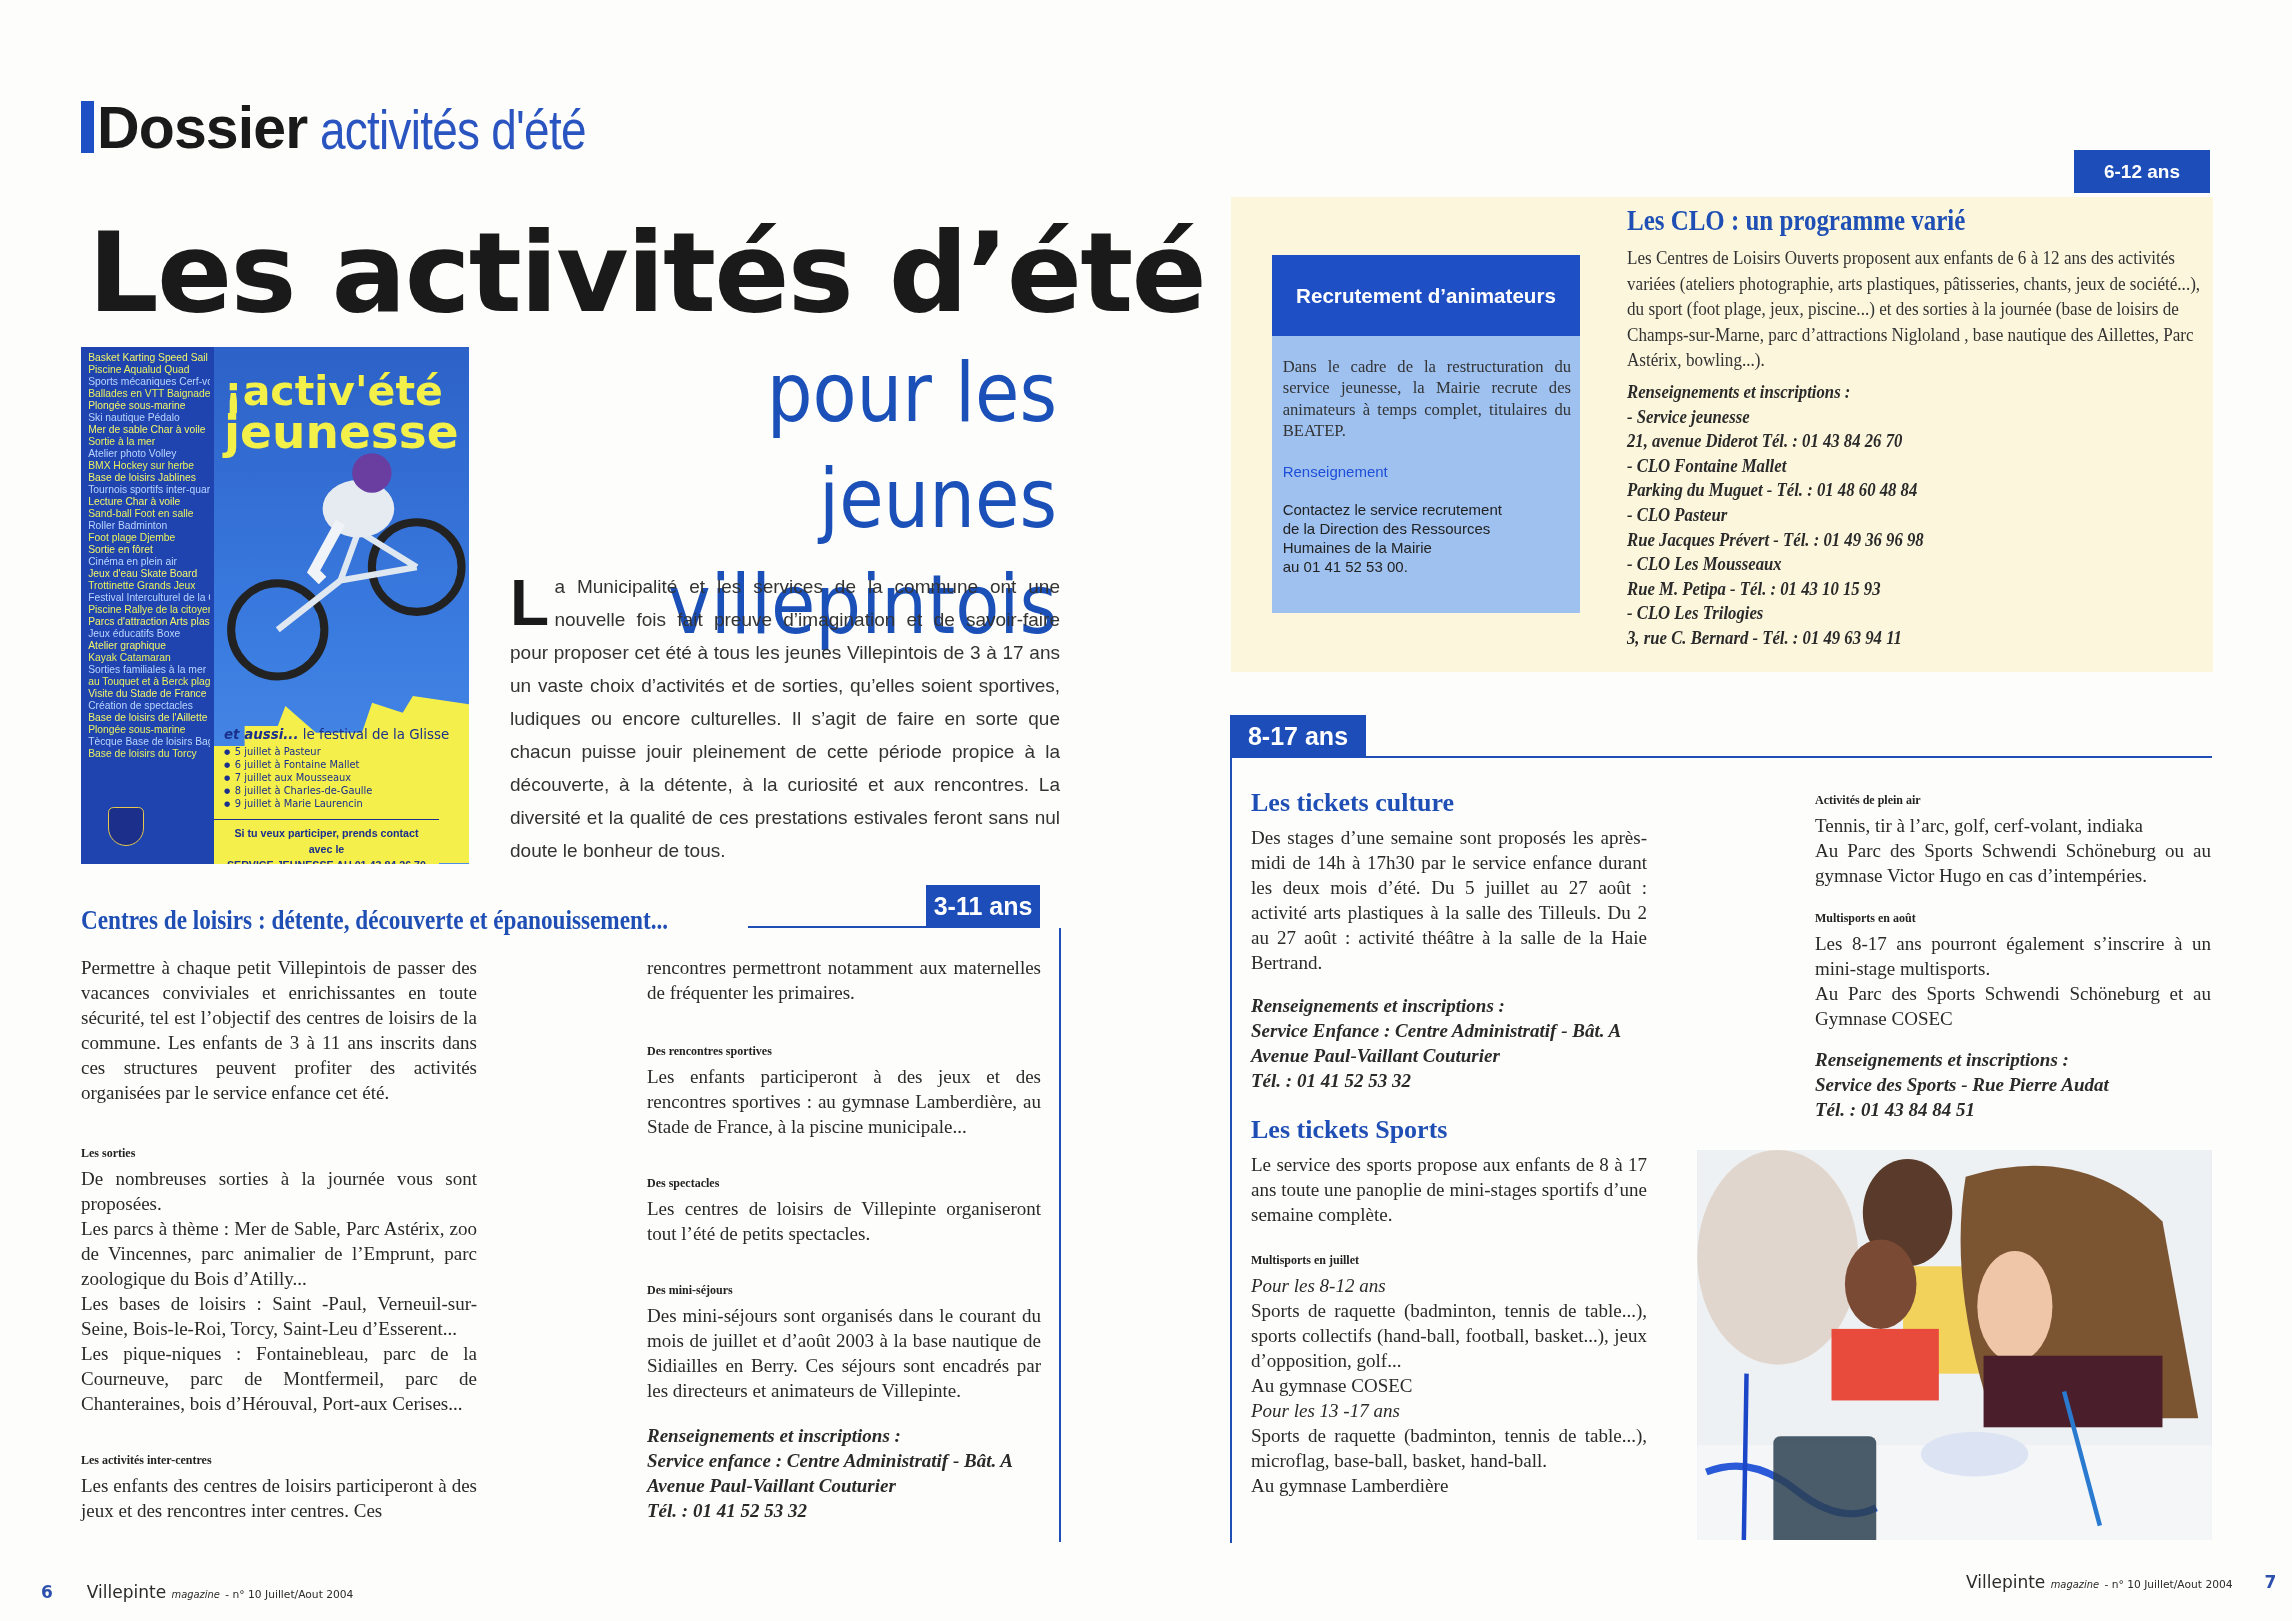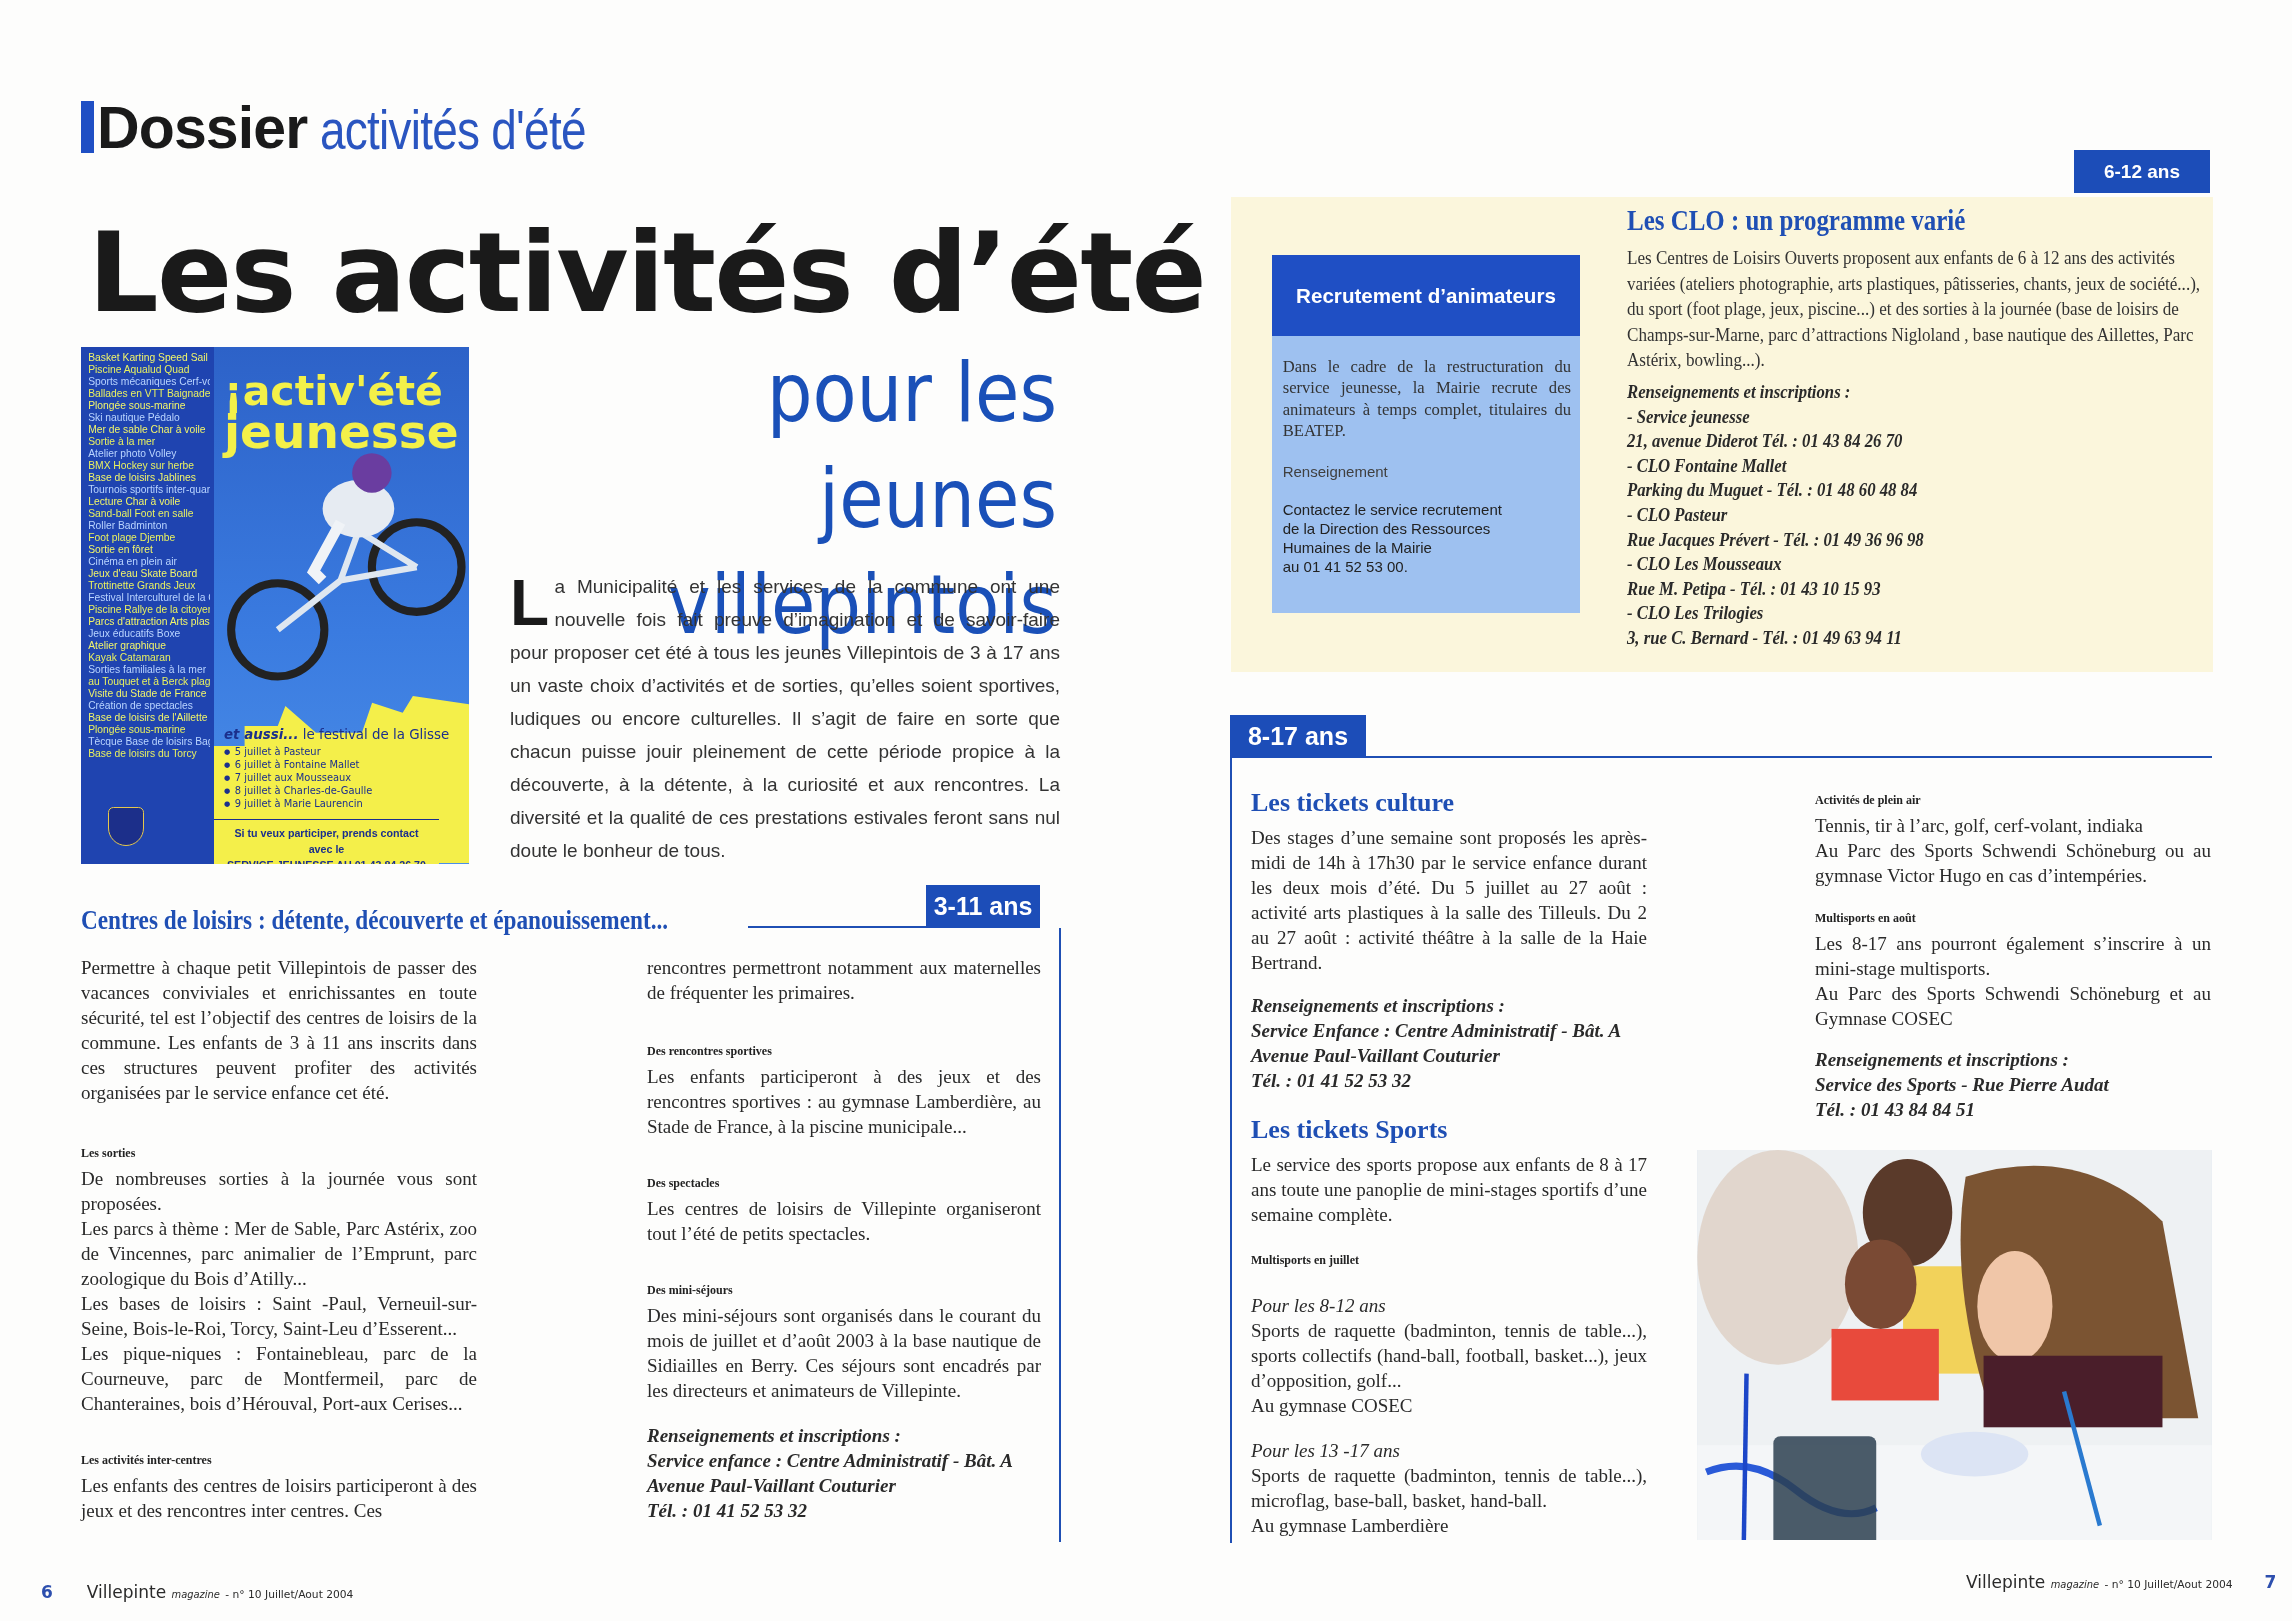--- a/index.html
+++ b/index.html
@@ -62,35 +62,35 @@
   #footer-left .pgnum { margin-right: 34px; }
   #footer-right .pgnum { margin-left: 32px; }
 
   
   #s612-badge { left: 2074px; top: 150px; width: 136px; height: 43px; background: #1c4db8; color: #fff; font-family: "Liberation Sans", sans-serif; font-weight: bold; font-size: 19px; display: flex; align-items: center; justify-content: center; text-align: center; }
   #s612-panel { left: 1231px; top: 197px; width: 982px; height: 475px; background: #fbf6dc; }
   #recruit-box { left: 1272px; top: 255px; width: 308px; height: 358px; background: #9ec1f0; }
   #recruit-head { height: 81px; background: #1f4fc4; color: #fff; font-family: "Liberation Sans", sans-serif; font-weight: bold; font-size: 20.6px; display: flex; align-items: center; justify-content: center; }
   #recruit-body { padding: 19.7px 9px 0 10.7px; }
   #recruit-text { font-size: 16.6px; line-height: 21.5px; color: #333; text-align: justify; }
-  #recruit-label { font-family: "Liberation Sans", sans-serif; font-size: 15px; color: #404040; margin-top: 21.5px; }
+  #recruit-label { font-family: "Liberation Sans", sans-serif; font-size: 15px; color: #1d4ed8; margin-top: 21.5px; }
   #recruit-contact { font-family: "Liberation Sans", sans-serif; font-size: 15px; line-height: 19px; color: #222; margin-top: 19.7px; }
 
   #clo-title { left: 1627px; top: 204px; font-size: 29px; font-weight: bold; color: #1f4fb4; white-space: nowrap; transform: scaleX(0.86); transform-origin: left top; }
   #clo-text { left: 1627px; top: 245px; width: 584px; font-size: 19px; line-height: 25.6px; color: #333; transform: scaleX(0.9); transform-origin: left top; width: 648px; }
   #clo-info { left: 1627px; top: 380px; font-style: italic; font-weight: bold; font-size: 19px; line-height: 24.6px; color: #2a2a2a; transform: scaleX(0.88); transform-origin: left top; white-space: nowrap; }
 
   #s817-badge { left: 1230px; top: 715px; width: 136px; height: 43px; background: #1c4db8; color: #fff; font-family: "Liberation Sans", sans-serif; font-weight: bold; font-size: 25px; display: flex; align-items: center; justify-content: center; }
   #s817-rule { left: 1366px; top: 756px; width: 846px; height: 1.8px; background: #1f4fb4; }
   #s817-vline { left: 1230px; top: 758px; width: 1.8px; height: 785px; background: #1f4fb4; }
 
   #s817-col1 { left: 1251px; top: 788px; width: 396px; }
   #s817-col2 { left: 1815px; top: 788px; width: 396px; }
   .col h2 { font-size: 26px; font-weight: bold; color: #1f4fb4; line-height: 30px; margin: 0 0 7.2px 0; }
-  .col .sub { font-style: italic; margin-top: 20px; }
+  .col .sub { font-style: italic; margin-top: 0; }
   .col h3.first { margin-top: 0; }
   .col h2.second { margin-top: 21.5px; }
 
   #kids-photo { left: 1697px; top: 1150px; width: 515px; height: 390px; overflow: hidden; background: #e7ecf1; }
 </style>
 </head>
 <body>
 
 <div id="dossier-header" class="abs">
   <div id="dossier-bar"></div>

